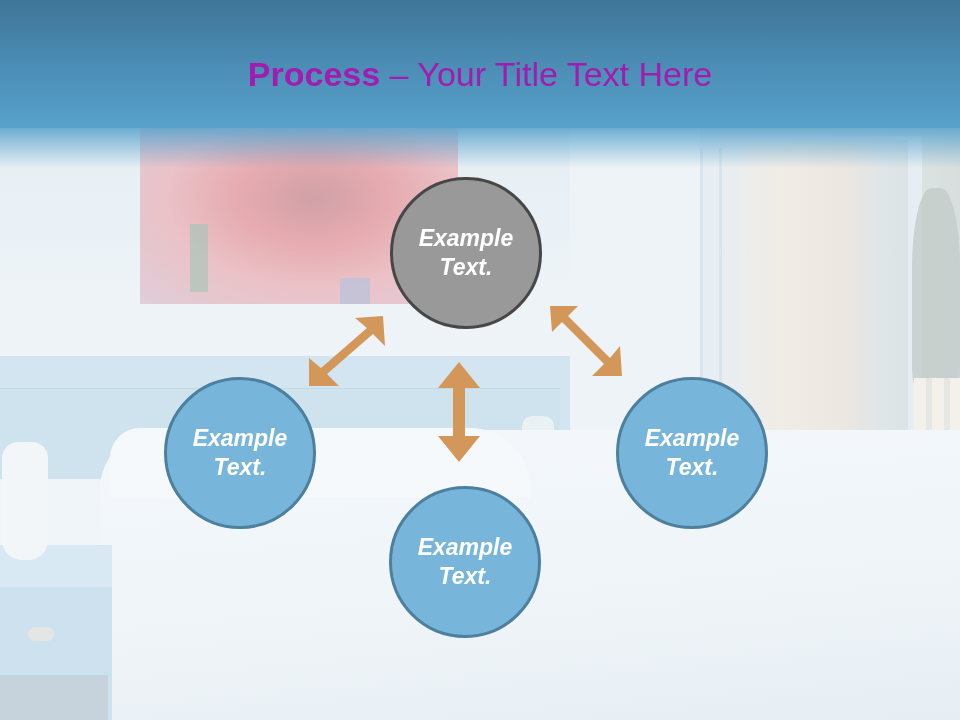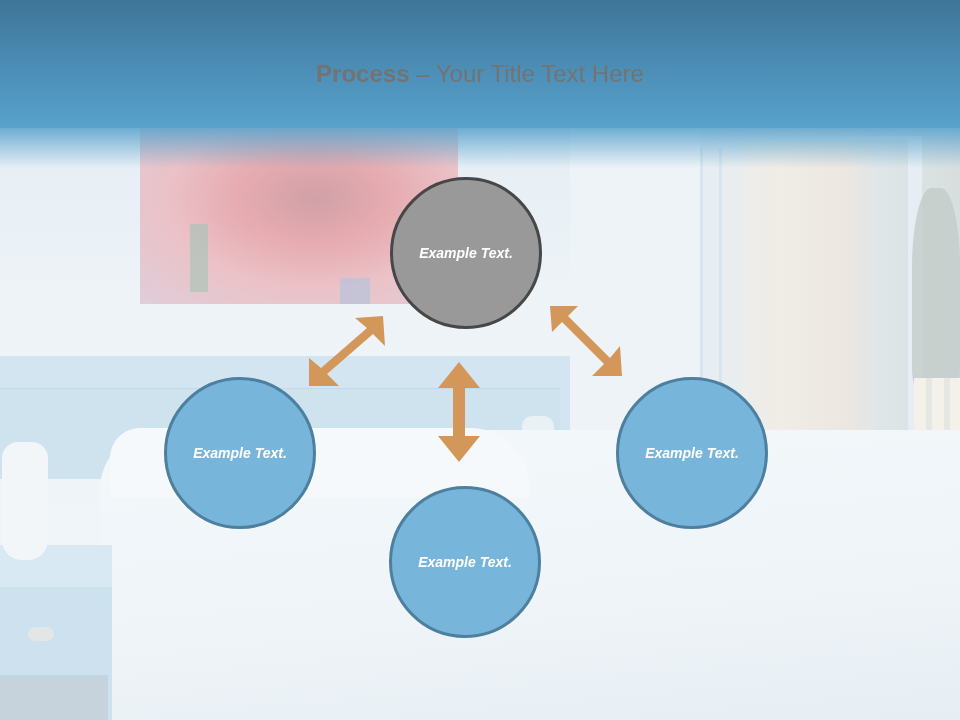--- a/index.html
+++ b/index.html
@@ -25,28 +25,28 @@
     .nightstand { position: absolute; left: 0; top: 545px; width: 112px; height: 175px; background: #cde2ef; }
     .nightstand .top { position: absolute; left: 0; top: 0; width: 112px; height: 42px; background: #d8e9f3; }
     .nightstand .drawer { position: absolute; left: 0; top: 50px; width: 108px; height: 80px; background: #cde1ee; border-bottom: 2px solid #c0d6e4; }
     .nightstand .knob { position: absolute; left: 28px; top: 82px; width: 26px; height: 14px; border-radius: 8px; background: #e4e6e6; }
     .nightstand .legs { position: absolute; left: 0; top: 132px; width: 108px; height: 44px; background: #c6d3dc; }
     .vase-left { position: absolute; left: 2px; top: 442px; width: 46px; height: 118px; background: #f2f6f8; border-radius: 16px 16px 20px 20px; }
     .vase-right { position: absolute; left: 522px; top: 416px; width: 32px; height: 70px; background: #eaf1f5; border-radius: 10px 10px 14px 14px; }
     
     .header { position: absolute; left: 0; top: 0; width: 960px; height: 128px; background: linear-gradient(180deg, #3f7596 0%, #4a8ab2 45%, #58a2cc 100%); }
     .header-fade { position: absolute; left: 0; top: 128px; width: 960px; height: 40px; background: linear-gradient(180deg, rgba(88,162,204,0.85) 0%, rgba(88,162,204,0) 100%); }
-    .title { position: absolute; left: 0; top: 54px; width: 960px; text-align: center; color: #737373; font-size: 24px; line-height: 40px; white-space: nowrap; }
+    .title { position: absolute; left: 0; top: 54px; width: 960px; text-align: center; color: #a21caf; font-size: 34px; line-height: 40px; white-space: nowrap; }
     .title .bold { font-weight: bold; }
     .title .normal { font-weight: normal; }
     
     .node { position: absolute; width: 152px; height: 152px; border-radius: 50%; box-sizing: border-box; display: flex; align-items: center; justify-content: center; text-align: center; }
     .node.center { background: #999999; border: 3px solid #474747; }
     .node.leaf { background: #77b5da; border: 3px solid #4d7f9e; }
-    .node-label { color: #ffffff; font-style: italic; font-weight: bold; font-size: 14px; line-height: 29px; width: 120px; }
+    .node-label { color: #ffffff; font-style: italic; font-weight: bold; font-size: 23px; line-height: 29px; width: 120px; }
     .arrow { position: absolute; }
   </style>
 </head>
 <body>
 
 <div class="slide">
 
   <div class="bg">
     <div class="painting">
       <div class="stripe1"></div>

